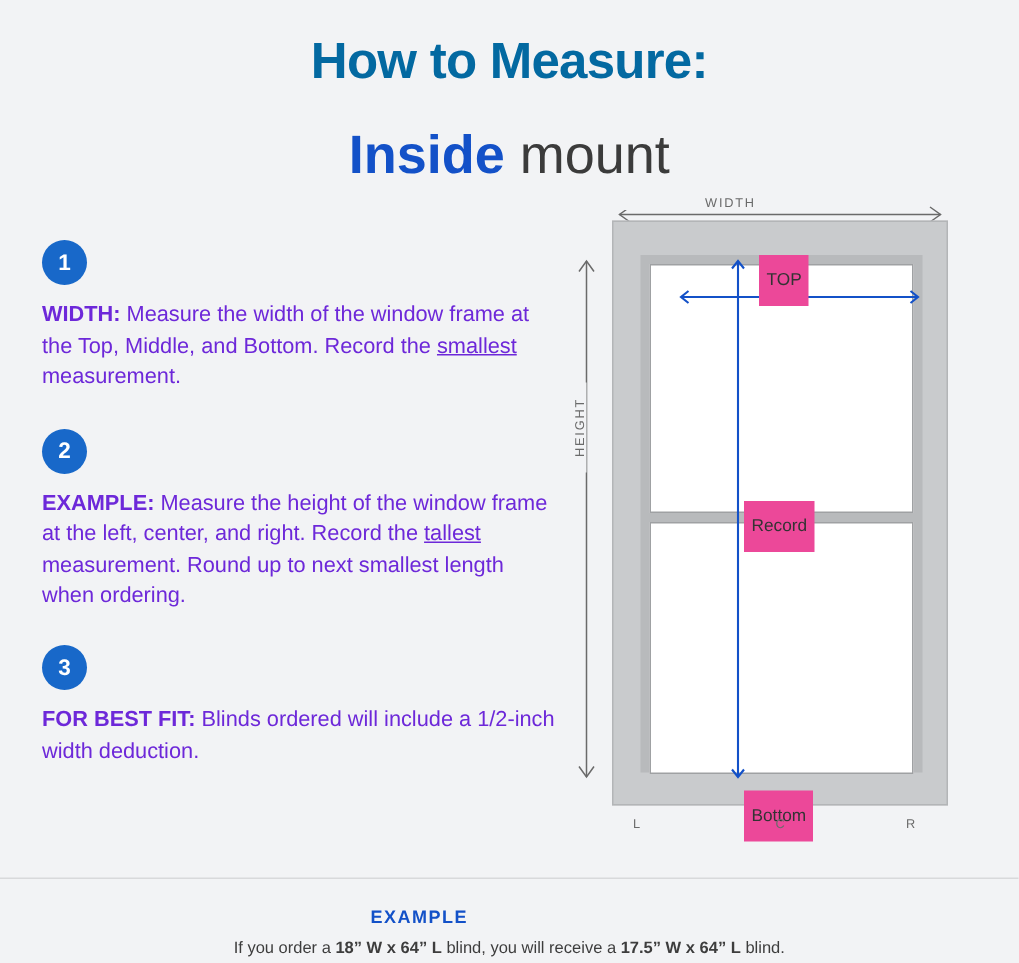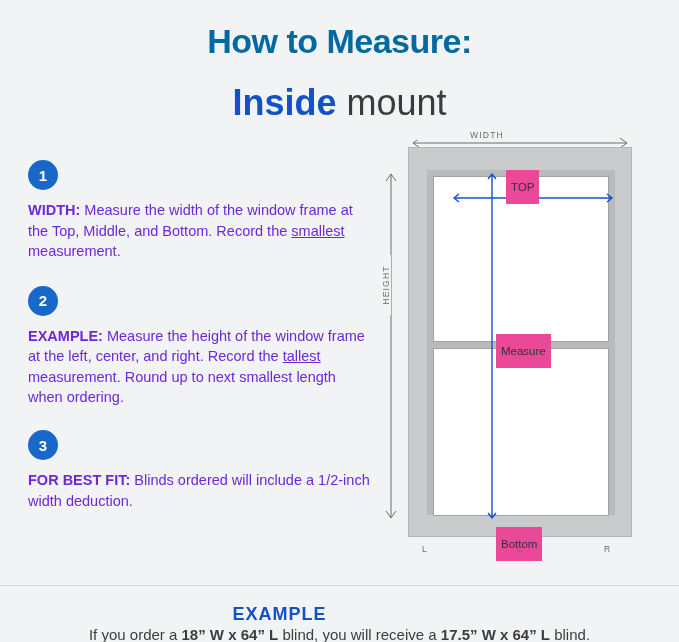--- a/index.html
+++ b/index.html
@@ -203,32 +203,32 @@
     width: 679px;
     height: 1px;
     background: #d8d9db;
   }
   .example-title {
     position: absolute;
     left: 0;
     top: 604px;
     width: 559px;
     text-align: center;
-    font-size: 18px;
+    font-size: 12px;
     font-weight: bold;
     letter-spacing: 1px;
     color: #1351c8;
   }
   .example-text {
     position: absolute;
     left: 0;
     top: 626px;
     width: 679px;
     text-align: center;
-    font-size: 15px;
+    font-size: 11px;
     color: #3d3d3d;
   }
   .example-text b { font-weight: bold; }
 </style>
 </head>
 <body>
 
 <div class="page">
 
   <div class="title-block">
@@ -290,21 +290,21 @@
       <line x1="76" y1="68" x2="234" y2="68" stroke="#1351c8" stroke-width="1.4"></line>
       <polyline points="81,64 76,68 81,72" fill="none" stroke="#1351c8" stroke-width="1.4"></polyline>
       <polyline points="229,64 234,68 229,72" fill="none" stroke="#1351c8" stroke-width="1.4"></polyline>
 
       <line x1="114" y1="44" x2="114" y2="388" stroke="#1351c8" stroke-width="1.4"></line>
       <polyline points="110,49 114,44 118,49" fill="none" stroke="#1351c8" stroke-width="1.4"></polyline>
       <polyline points="110,383 114,388 118,383" fill="none" stroke="#1351c8" stroke-width="1.4"></polyline>
     </svg>
 
     <div class="lbl lbl-top">TOP</div>
-    <div class="lbl lbl-mid">Measure</div>
+    <div class="lbl lbl-mid">Record</div>
     <div class="lbl lbl-bot">Bottom</div>
 
     <div class="mark mark-l">L</div>
     <div class="mark mark-c">C</div>
     <div class="mark mark-r">R</div>
   </div>
 
   <div class="footer-divider"></div>
   <div class="example-title">EXAMPLE</div>
   <div class="example-text">

